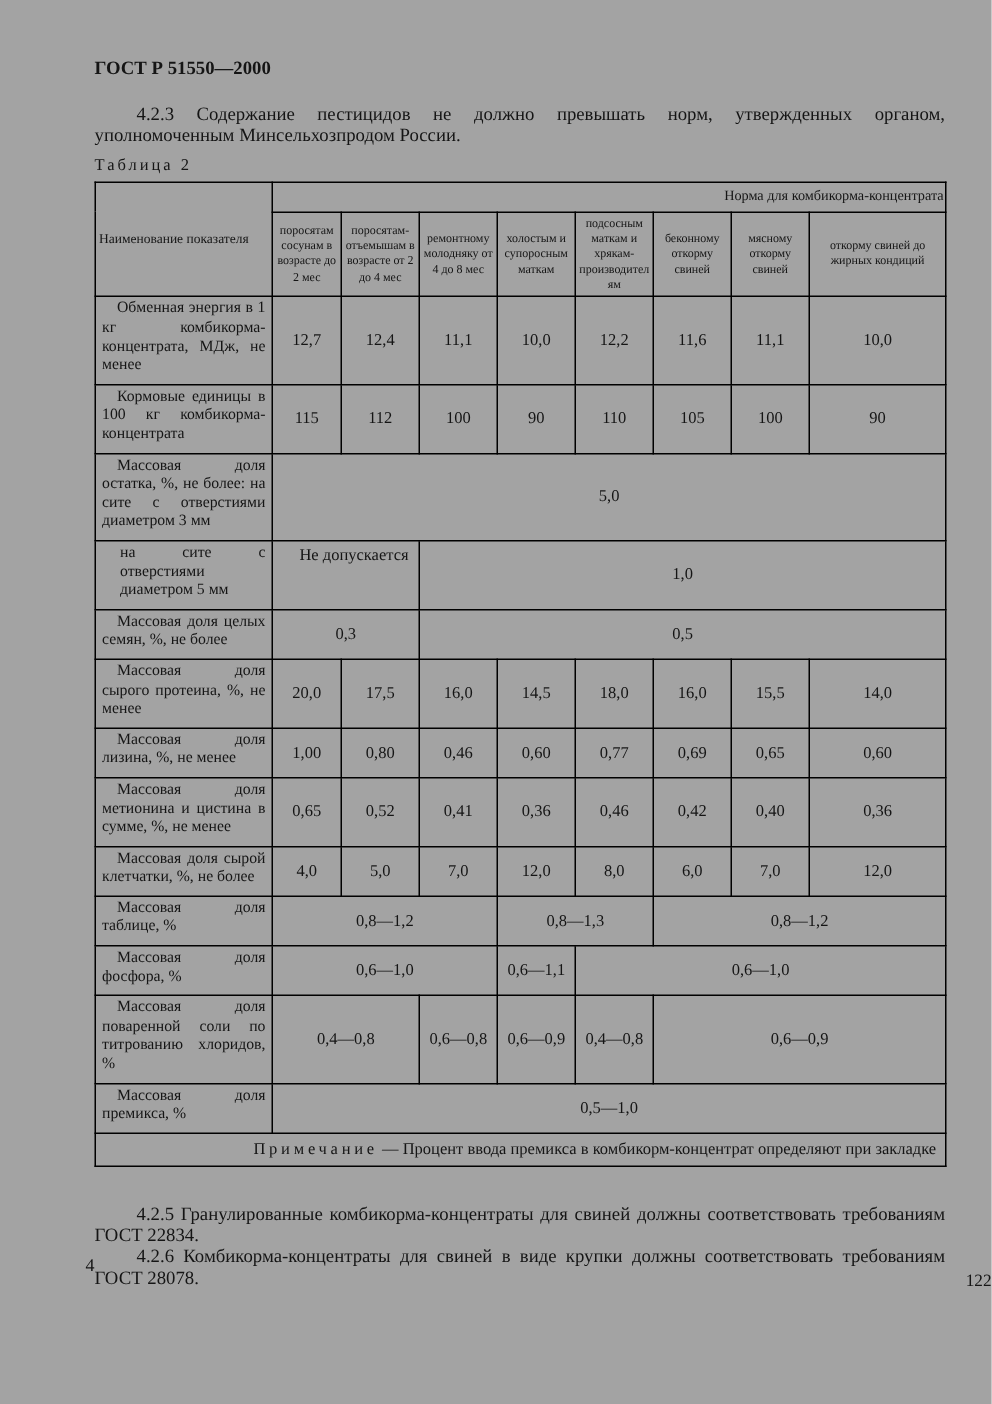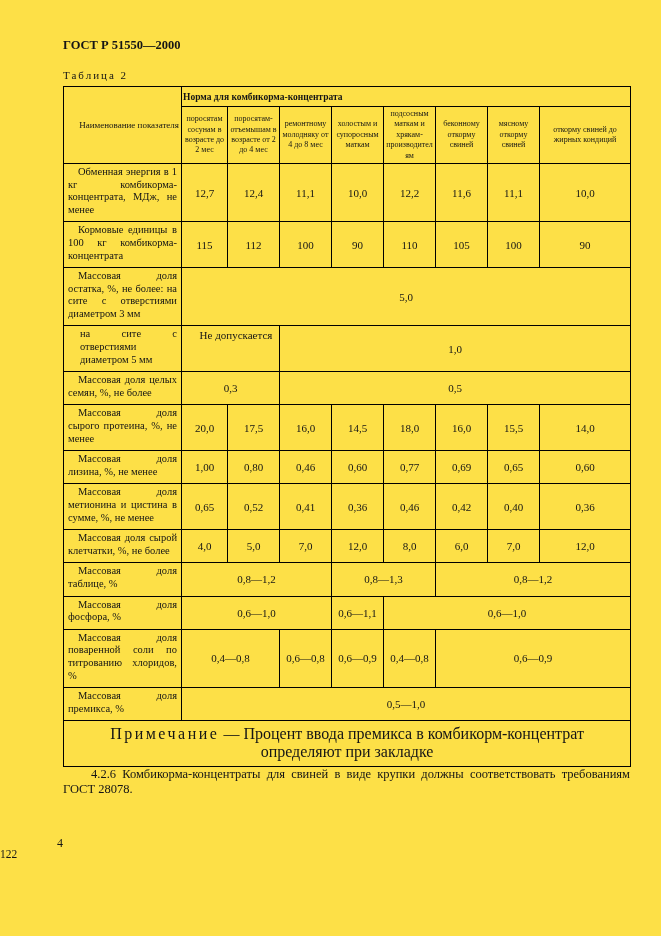--- a/index.html
+++ b/index.html
@@ -1,20 +1,20 @@
 <!DOCTYPE html>
 <html><head>
 <meta charset="utf-8">
 <style>
   * { margin:0; padding:0; box-sizing:border-box; }
   html, body { background:#e8e8e8; }
   .page {
     position:relative;
     width:661px; height:936px;
-    background:#fde047;
+    background:#a3a3a3;
     color:#151515;
     font-family:"Liberation Serif", serif;
     padding:38px 31px 0 63px;
     overflow:hidden;
   }
   .doc-number {
     font-weight:bold;
     font-size:12.5px;
     margin-bottom:16px;
   }
@@ -35,26 +35,26 @@
     table-layout:fixed;
     width:567px;
     border:1.5px solid #000;
   }
   .gost-table th, .gost-table td {
     border:1px solid #000;
     word-wrap:break-word;
   }
   th.name-h {
     font-size:9px; font-weight:normal;
-    text-align:right; vertical-align:middle;
+    text-align:left; vertical-align:middle;
     padding:2px;
   }
   th.group-h {
-    font-size:9.5px; font-weight:bold;
-    height:20px; text-align:left; vertical-align:middle;
+    font-size:9.5px; font-weight:normal;
+    height:20px; text-align:right; vertical-align:middle;
     padding:1px;
   }
   th.col-h {
     font-size:8px; font-weight:normal;
     height:56px; text-align:center; vertical-align:middle;
     line-height:1.3; padding:2px 1px;
   }
   td.label {
     font-size:10.5px;
     line-height:1.2;
@@ -69,43 +69,44 @@
     vertical-align:middle;
     height:27px;
     padding:2px 1px;
   }
   
   tbody tr:nth-child(4) td.label { padding-left:16px; text-indent:0; }
   tbody tr:nth-child(4) td.val:nth-child(2) {
     text-align:center; vertical-align:top; padding:3px 2px 2px 13px;
   }
   td.note-cell {
-    font-size:16px;
+    font-size:11px;
     padding:4px 6px 5px 6px;
-    text-align:center;
+    text-align:right;
     margin-top:28px;
   }
   .note-label { letter-spacing:2.5px; }
   .para.after { margin-top:24px; }
   .folio-left {
     position:absolute; left:57px; top:836px;
     font-size:12px;
   }
   .folio-center {
     position:absolute; left:0; top:848px; width:661px;
-    text-align:left; font-size:11.5px;
+    text-align:right; font-size:11.5px;
   }
 </style>
 </head>
 <body>
 
 <div class="page">
 
   <div class="doc-number">ГОСТ Р 51550—2000</div>
 
+  <p class="para">4.2.3 Содержание пестицидов не должно превышать норм, утвержденных органом, уполномоченным Минсельхозпродом России.</p>
 
   <div class="caption">Таблица 2</div>
 
   <table class="gost-table">
     <colgroup>
       <col style="width:118px">
       <col style="width:46px">
       <col style="width:52px">
       <col style="width:52px">
       <col style="width:52px">
@@ -239,18 +240,19 @@
     <tfoot>
       <tr>
         <td class="note-cell" colspan="9">
           <span class="note-label">Примечание</span>
           <span>— Процент ввода премикса в комбикорм-концентрат определяют при закладке</span>
         </td>
       </tr>
     </tfoot>
   </table>
 
+  <p class="para after">4.2.5 Гранулированные комбикорма-концентраты для свиней должны соответствовать требованиям ГОСТ 22834.</p>
   <p class="para">4.2.6 Комбикорма-концентраты для свиней в виде крупки должны соответствовать требованиям ГОСТ 28078.</p>
 
   <div class="folio-left">4</div>
   <div class="folio-center">122</div>
 
 </div>
 
 </body></html>

